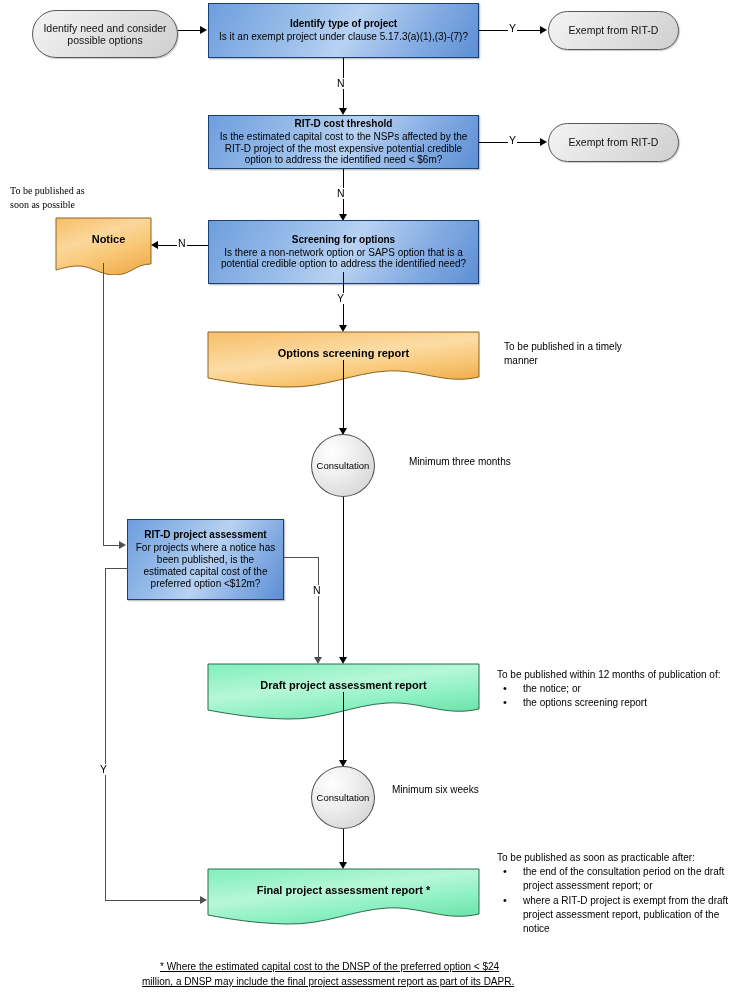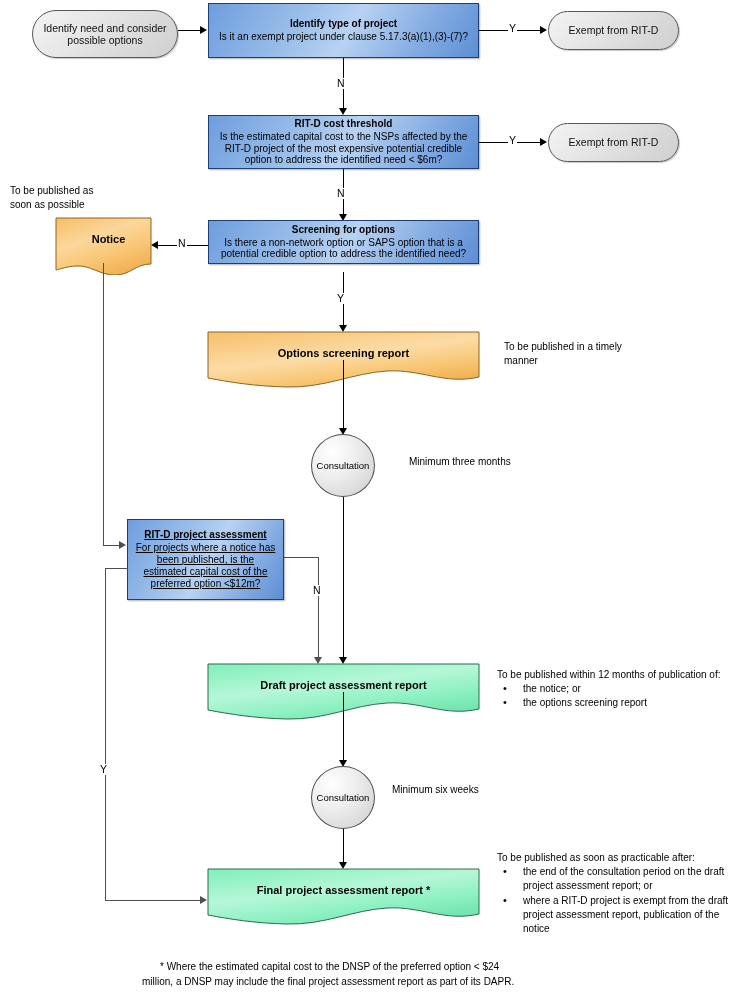--- a/index.html
+++ b/index.html
@@ -133,20 +133,21 @@
     position: absolute;
     left: 6px;
     top: -1px;
     font-size: 11px;
   }
   .footnote {
     position: absolute;
     font-size: 10px;
     line-height: 1.5;
     color: #000;
+    text-decoration: underline;
   }
   .footnote .l2 { display: block; margin-left: -18px; }
 </style>
 </head>
 <body>
 
 <div id="canvas">
 
   <div class="node stadium" style="left:32px; top:10px; width:146px; height:48px;">
     <div>Identify need and consider</div>
@@ -183,21 +184,21 @@
   <div class="edgelabel" style="left:508px; top:135px;">Y</div>
 
   <div class="node stadium" style="left:548px; top:123px; width:131px; height:39px;">
     <div>Exempt from RIT-D</div>
   </div>
 
   <div class="line v" style="left:343px; top:169px; height:45px;"></div>
   <div class="arrow down" style="left:339px; top:214px;"></div>
   <div class="edgelabel" style="left:336px; top:188px;">N</div>
 
-  <div class="node bluebox" style="left:208px; top:220px; width:271px; height:44px;">
+  <div class="node bluebox" style="left:208px; top:220px; width:271px; height:64px;">
     <div class="ttl">Screening for options</div>
     <div>Is there a non-network option or SAPS option that is a potential credible option to address the identified need?</div>
   </div>
 
   <div class="line h" style="left:158px; top:245px; width:50px;"></div>
   <div class="arrow left" style="left:151px; top:241px;"></div>
   <div class="edgelabel" style="left:177px; top:238px;">N</div>
 
   <div class="doc" style="left:55px; top:217px; width:107px; height:58px;">
     <svg width="97" height="58" viewBox="0 0 97 58">
@@ -207,21 +208,21 @@
           <stop offset="42%" stop-color="#FBD79B"></stop>
           <stop offset="70%" stop-color="#F9C878"></stop>
           <stop offset="100%" stop-color="#F2B256"></stop>
         </linearGradient>
       </defs>
       <path d="M1,1 L96,1 L96,47 C80,47 76,58 60,58 C44,58 36,48 21,49 C12,49.6 5,52 1,53 Z" fill="url(#gOrange1)" stroke="#8a6520" stroke-width="1"></path>
     </svg>
     <div class="doclabel" style="top:16px;">Notice</div>
   </div>
 
-  <div class="note" style="left:10px; top:184px; width:140px;">
+  <div class="note" style="left:10px; top:184px; width:140px;font-family:Liberation Serif, serif;">
     <div>To be published as</div>
     <div>soon as possible</div>
   </div>
 
   <div class="line v grey" style="left:103px; top:263px; height:282px;"></div>
   <div class="line h grey" style="left:103px; top:545px; width:17px;"></div>
   <div class="arrow right grey" style="left:119px; top:541px;"></div>
 
   <div class="line v" style="left:343px; top:272px; height:53px;"></div>
   <div class="arrow down" style="left:339px; top:325px;"></div>
@@ -251,21 +252,21 @@
   <div class="arrow down" style="left:339px; top:428px;"></div>
 
   <div class="node ellipse" style="left:311px; top:434px; width:64px; height:63px;">
     <div>Consultation</div>
   </div>
   <div class="note" style="left:392px; top:455px; width:180px;margin-left:17px;">Minimum three months</div>
 
   <div class="line v" style="left:343px; top:497px; height:164px;"></div>
   <div class="arrow down" style="left:339px; top:657px;"></div>
 
-  <div class="node bluebox" style="left:127px; top:519px; width:157px; height:81px; line-height:1.2;text-decoration:underline;">
+  <div class="node bluebox" style="left:127px; top:519px; width:157px; height:81px; line-height:1.2;">
     <div class="ttl">RIT-D project assessment</div>
     <div>For projects where a notice has been published, is the estimated capital cost of the preferred option &lt;$12m?</div>
   </div>
 
   <div class="line h grey" style="left:284px; top:557px; width:34px;"></div>
   <div class="line v grey" style="left:318px; top:557px; height:104px;"></div>
   <div class="arrow down grey" style="left:314px; top:657px;"></div>
   <div class="edgelabel" style="left:312px; top:585px;">N</div>
 
   <div class="line h grey" style="left:105px; top:568px; width:23px;"></div>

